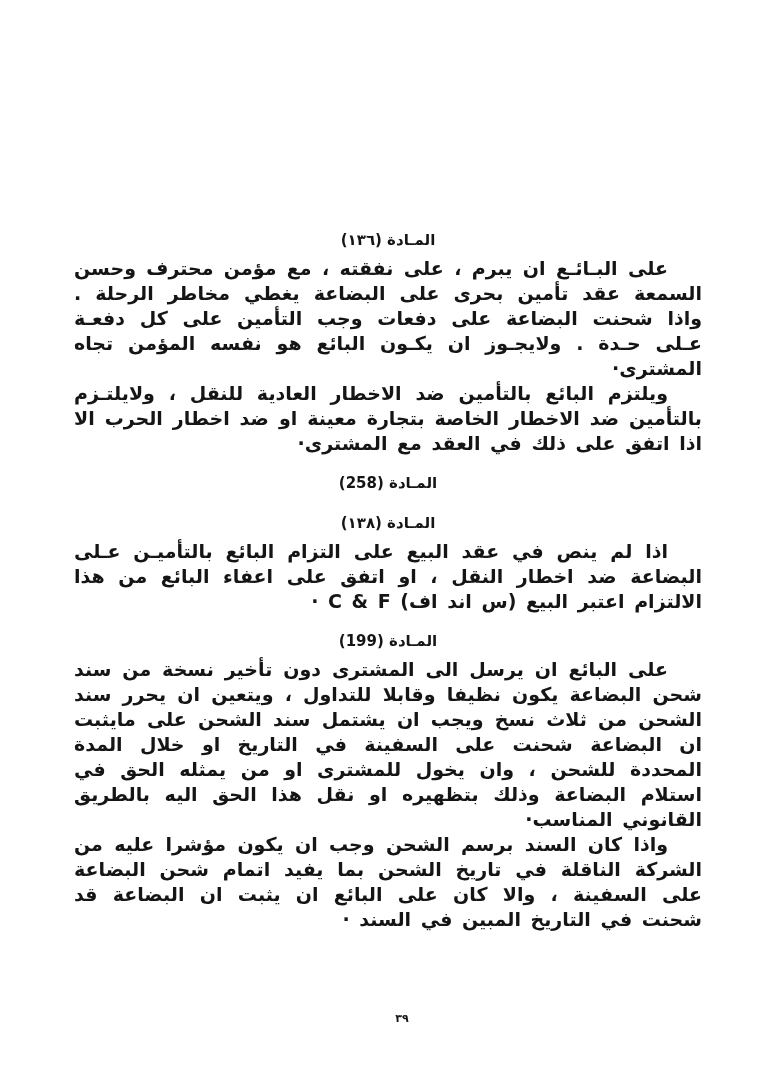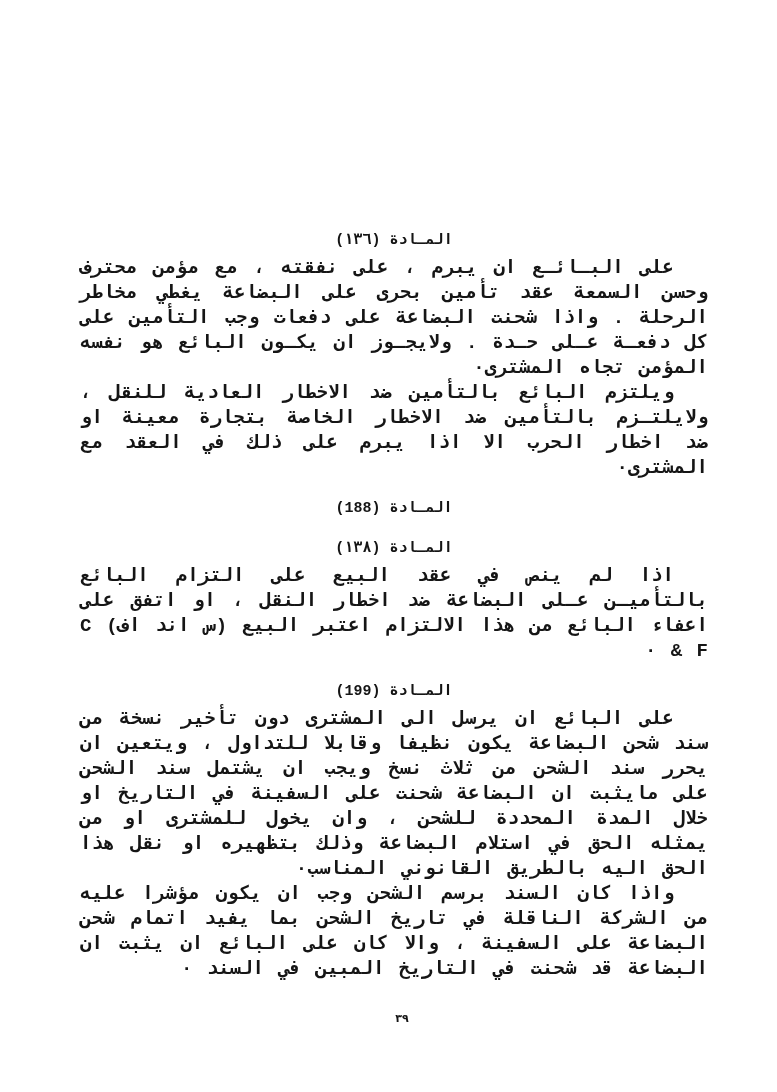--- a/index.html
+++ b/index.html
@@ -13,24 +13,23 @@
     color: #151515;
   }
   .page {
     position: absolute;
     inset: 0;
     background: #ffffff;
   }
   .text-block {
     position: absolute;
     top: 228px;
-    right: 69px;
+    right: 75px;
     width: 628px;
     direction: rtl;
-    font-family: Liberation Mono, monospace;
   }
   .article { margin-bottom: 15px; }
   .article-title {
     font-size: 15px;
     font-weight: bold;
     text-align: center;
     line-height: 25px;
     margin-bottom: 3px;
     white-space: nowrap;
   }
@@ -55,25 +54,25 @@
 </style>
 </head>
 <body>
 
 <div class="page">
   <main class="text-block">
 
     <section class="article">
       <h2 class="article-title">المـادة (١٣٦)</h2>
       <p>على البـائـع ان يبرم ، على نفقته ، مع مؤمن محترف وحسن السمعة عقد تأمين بحرى على البضاعة يغطي مخاطر الرحلة . واذا شحنت البضاعة على دفعات وجب التأمين على كل دفعـة عـلى حـدة . ولايجـوز ان يكـون البائع هو نفسه المؤمن تجاه المشترى·</p>
-      <p>ويلتزم البائع بالتأمين ضد الاخطار العادية للنقل ، ولايلتـزم بالتأمين ضد الاخطار الخاصة بتجارة معينة او ضد اخطار الحرب الا اذا يبرم على ذلك في العقد مع المشترى·</p>
+      <p>ويلتزم البائع بالتأمين ضد الاخطار العادية للنقل ، ولايلتـزم بالتأمين ضد الاخطار الخاصة بتجارة معينة او ضد اخطار الحرب الا اذا اتفق على ذلك في العقد مع المشترى·</p>
     </section>
 
     <section class="article">
-      <h2 class="article-title">المـادة (188)</h2>
+      <h2 class="article-title">المـادة (258)</h2>
     </section>
 
     <section class="article">
       <h2 class="article-title">المـادة (١٣٨)</h2>
       <p>اذا لم ينص في عقد البيع على التزام البائع بالتأميـن عـلى البضاعة ضد اخطار النقل ، او اتفق على اعفاء البائع من هذا الالتزام اعتبر البيع (س اند اف) C &amp; F ·</p>
     </section>
 
     <section class="article">
       <h2 class="article-title">المـادة (199)</h2>
       <p>على البائع ان يرسل الى المشترى دون تأخير نسخة من سند شحن البضاعة يكون نظيفا وقابلا للتداول ، ويتعين ان يحرر سند الشحن من ثلاث نسخ ويجب ان يشتمل سند الشحن على مايثبت ان البضاعة شحنت على السفينة في التاريخ او خلال المدة المحددة للشحن ، وان يخول للمشترى او من يمثله الحق في استلام البضاعة وذلك بتظهيره او نقل هذا الحق اليه بالطريق القانوني المناسب·</p>

